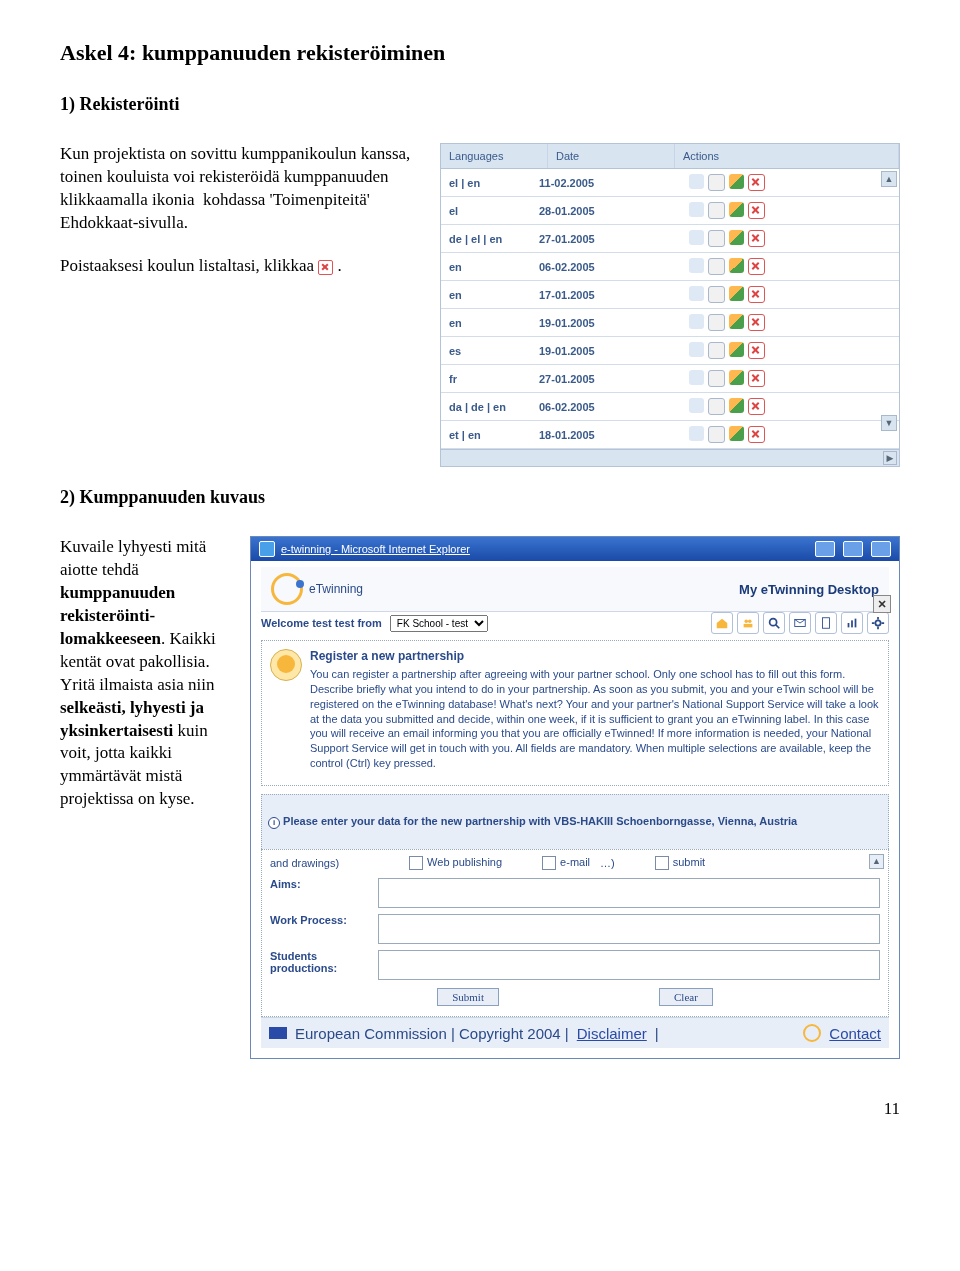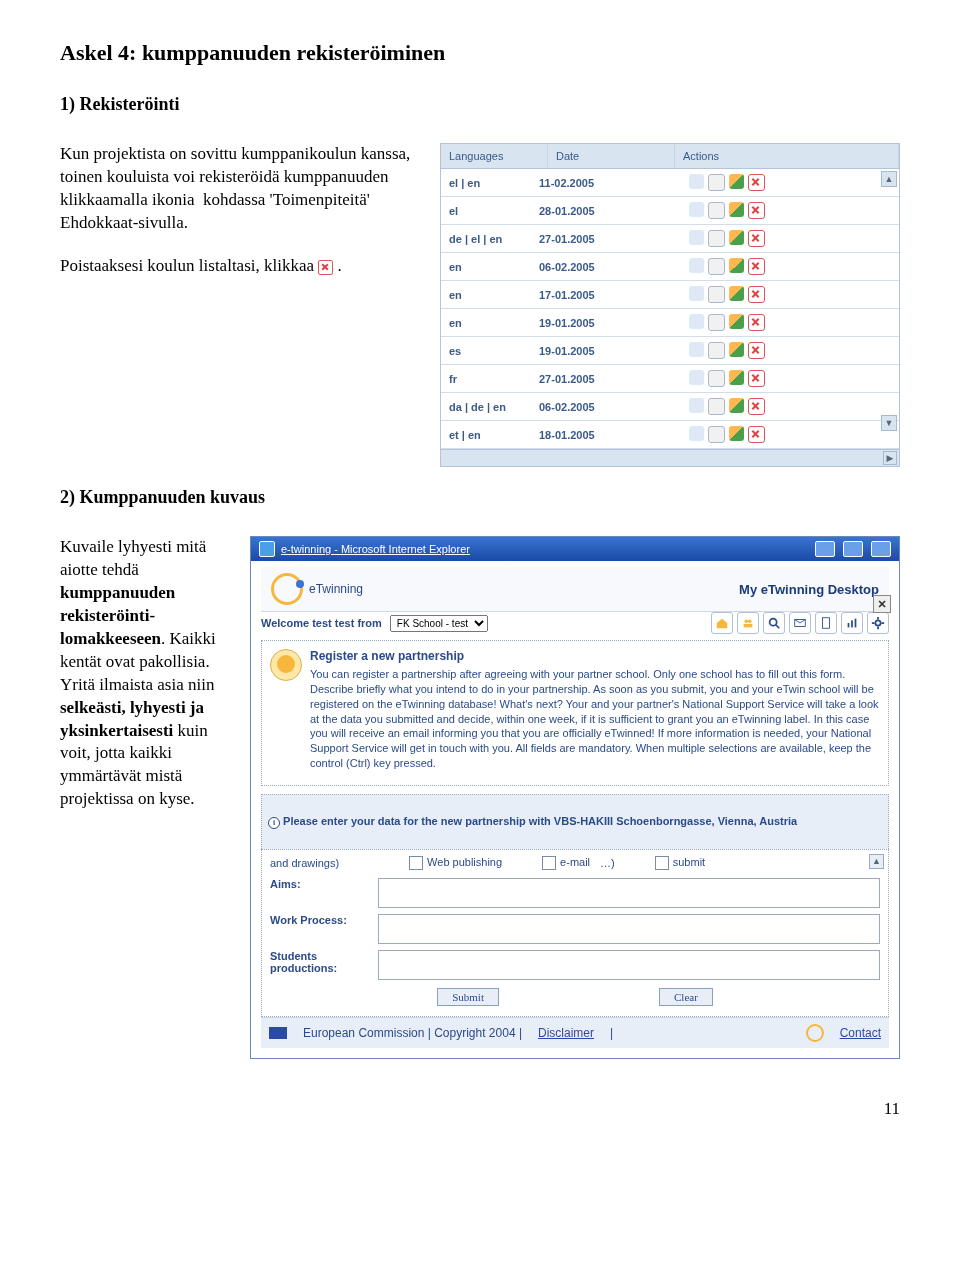--- a/index.html
+++ b/index.html
@@ -173,22 +173,22 @@
   .btns{display:flex;gap:160px;justify-content:center;margin-top:8px;}
   .btns button{
     font-family:Liberation Serif, serif;font-size:11px;background:#e9eef6;border:1px solid #8aa0c0;
     padding:2px 14px;color:#2a4a8a;
   }
   .form-scroll-up{
     position:absolute;right:4px;top:4px;width:13px;height:13px;border:1px solid #9ab;
     background:#e8eef7;display:flex;align-items:center;justify-content:center;font-size:9px;color:#567;
   }
   .footer{
-    background:#e8eef7;color:#2a4a8a;padding:6px 8px;display:flex;align-items:center;gap:16px;
-    border-top:1px solid #c8d5e6;font-size:12px;
+    background:#e8eef7;color:#2a4a8a;padding:6px 8px;display:flex;align-items:center;gap:8px;
+    border-top:1px solid #c8d5e6;font-size:15px;
   }
   .footer .eu{width:18px;height:12px;background:#2a4aa8;position:relative;}
   .footer .linky{color:#2a4aa8;text-decoration:underline;}
   .footer .etw-foot{margin-left:auto;display:flex;align-items:center;gap:4px;}
   .footer .ring2{width:14px;height:14px;border:2px solid #f6b73c;border-radius:50%;}
   .page-num{ text-align:right; font-size:17px; margin-top:40px; }
 </style>
 </head>
 <body>
 

